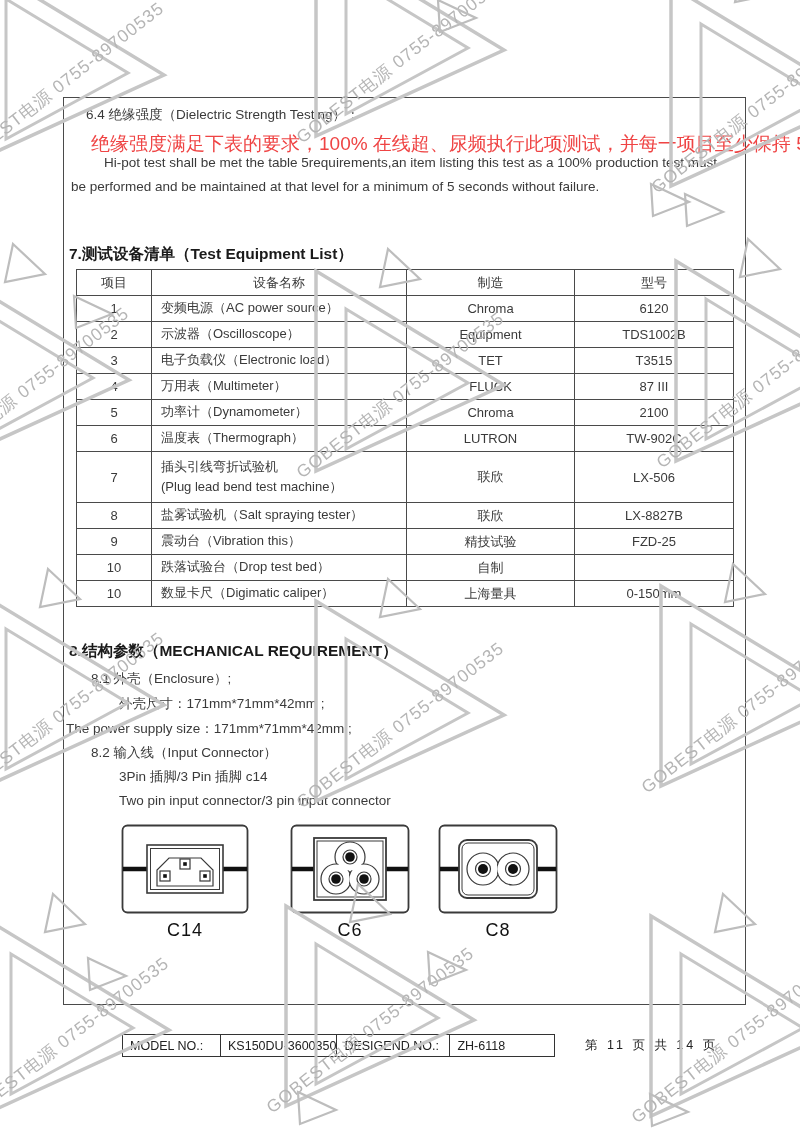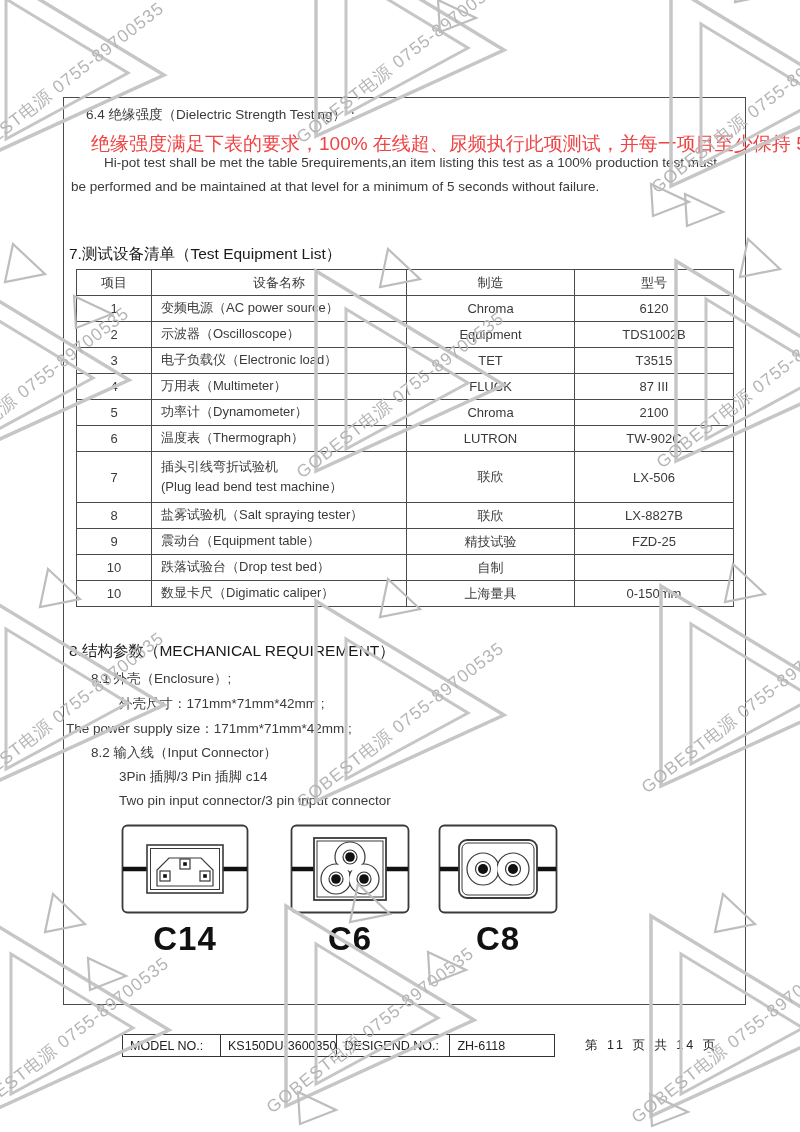--- a/index.html
+++ b/index.html
@@ -9,38 +9,38 @@
     font-family:"Liberation Sans","DejaVu Sans",sans-serif;
   }
   
   .content { position:absolute; inset:0; z-index:1; }
   .main-box {
     position:absolute; left:63px; top:97px; width:681px; height:906px;
     border:1.2px solid #4a4a4a;
   }
   .abs { position:absolute; white-space:nowrap; }
   .t135 { font-size:13.5px; color:#3a3a3a; }
-  .sec-title { font-size:15.5px; font-weight:normal; color:#1a1a1a;text-align:center; }
+  .sec-title { font-size:15.5px; font-weight:bold; color:#1a1a1a;text-align:center; }
 
   
   .equip-table {
     position:absolute; left:12px; top:171px; width:657px;
     border-collapse:collapse; table-layout:fixed;
     font-size:13px; color:#3a3a3a;
   }
   .equip-table td, .equip-table th {
     border:1px solid #4a4a4a; text-align:center; font-weight:normal;
     height:25px; padding:0 2px; overflow:hidden;
   }
   .equip-table .name-cell { text-align:left; padding-left:9px; white-space:pre-line; line-height:1.55; }
   .equip-table tr.tall td { height:50px; }
 
   
   .connector { position:absolute; top:726px; text-align:center; }
-  .connector-label { font-size:33px; font-weight:bold; color:#111; margin-top:2px; letter-spacing:1px; }
+  .connector-label { font-size:18px; font-weight:normal; color:#111; margin-top:2px; letter-spacing:1px; }
 
   
   .footer-table {
     position:absolute; left:122px; top:1034px; border-collapse:collapse;
     font-size:12.5px; color:#222; z-index:1;
   }
   .footer-table td { border:1.2px solid #333; height:21px; padding:0 0 0 7px; text-align:left; white-space:nowrap; }
   .page-indicator { position:absolute; left:585px; top:1037px; font-size:12.5px; color:#222; letter-spacing:3px; }
 
   
@@ -126,21 +126,21 @@
         <td>LX-506</td>
       </tr>
       <tr>
         <td>8</td>
         <td class="name-cell">盐雾试验机（Salt spraying tester）</td>
         <td>联欣</td>
         <td>LX-8827B</td>
       </tr>
       <tr>
         <td>9</td>
-        <td class="name-cell">震动台（Equipment table）</td>
+        <td class="name-cell">震动台（Vibration this）</td>
         <td>精技试验</td>
         <td>FZD-25</td>
       </tr>
       <tr>
         <td>10</td>
         <td class="name-cell">跌落试验台（Drop test bed）</td>
         <td>自制</td>
         <td></td>
       </tr>
       <tr>

